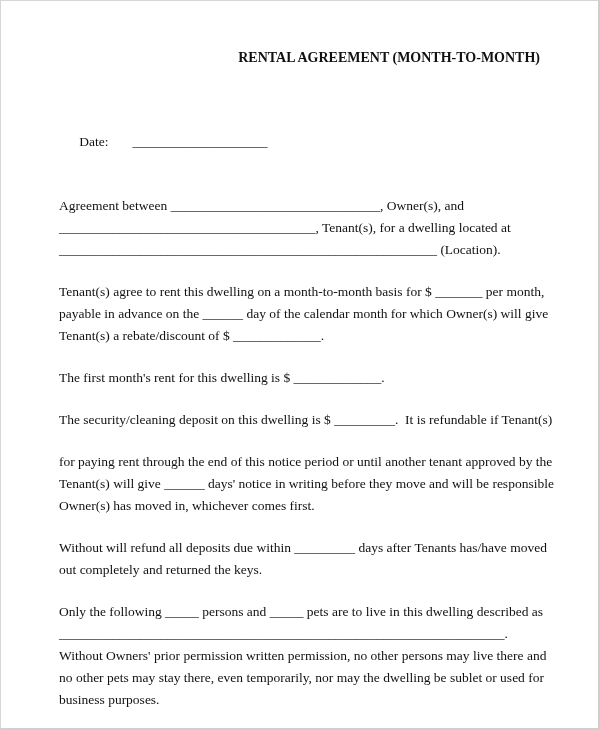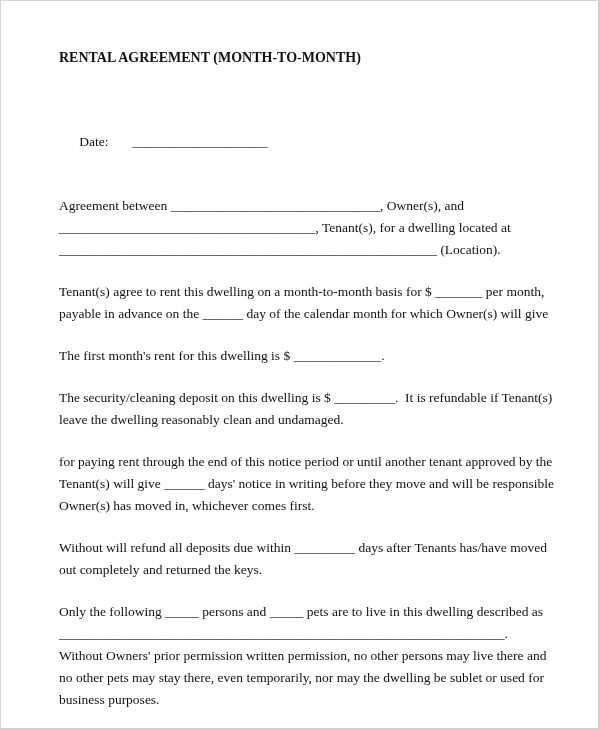--- a/index.html
+++ b/index.html
@@ -21,21 +21,21 @@
     font-family: "Liberation Serif", "DejaVu Serif", serif;
     font-size: 13.5px;
     color: #111111;
   }
   .content {
     padding: 46px 10px 0 58px;
   }
   .doc-title {
     font-weight: bold;
     font-size: 14px;
-    text-align: left;
+    text-align: right;
     line-height: 22px;
     margin: 0 48px 40px 0;  
     white-space: pre;
   }
   .date-line {
     line-height: 22px;
     margin: 0 0 20px 0;
     white-space: pre;
   }
   .date-line .blank {
@@ -67,27 +67,27 @@
 
     <div>
         <div class="para">
           <div class="line">Agreement between _______________________________, Owner(s), and</div>
           <div class="line">______________________________________, Tenant(s), for a dwelling located at</div>
           <div class="line">________________________________________________________ (Location).</div>
         </div>
         <div class="para">
           <div class="line">Tenant(s) agree to rent this dwelling on a month-to-month basis for $ _______ per month,</div>
           <div class="line">payable in advance on the ______ day of the calendar month for which Owner(s) will give</div>
+          <div class="line">Tenant(s) a rebate/discount of $ _____________.</div>
         </div>
         <div class="para">
           <div class="line">The first month's rent for this dwelling is $ _____________.</div>
         </div>
         <div class="para">
           <div class="line">The security/cleaning deposit on this dwelling is $ _________.  It is refundable if Tenant(s)</div>
-          <div class="line">leave the dwelling reasonably clean and undamaged.</div>
         </div>
         <div class="para">
           <div class="line">for paying rent through the end of this notice period or until another tenant approved by the</div>
           <div class="line">Tenant(s) will give ______ days' notice in writing before they move and will be responsible</div>
           <div class="line">Owner(s) has moved in, whichever comes first.</div>
         </div>
         <div class="para">
           <div class="line">Without will refund all deposits due within _________ days after Tenants has/have moved</div>
           <div class="line">out completely and returned the keys.</div>
         </div>

